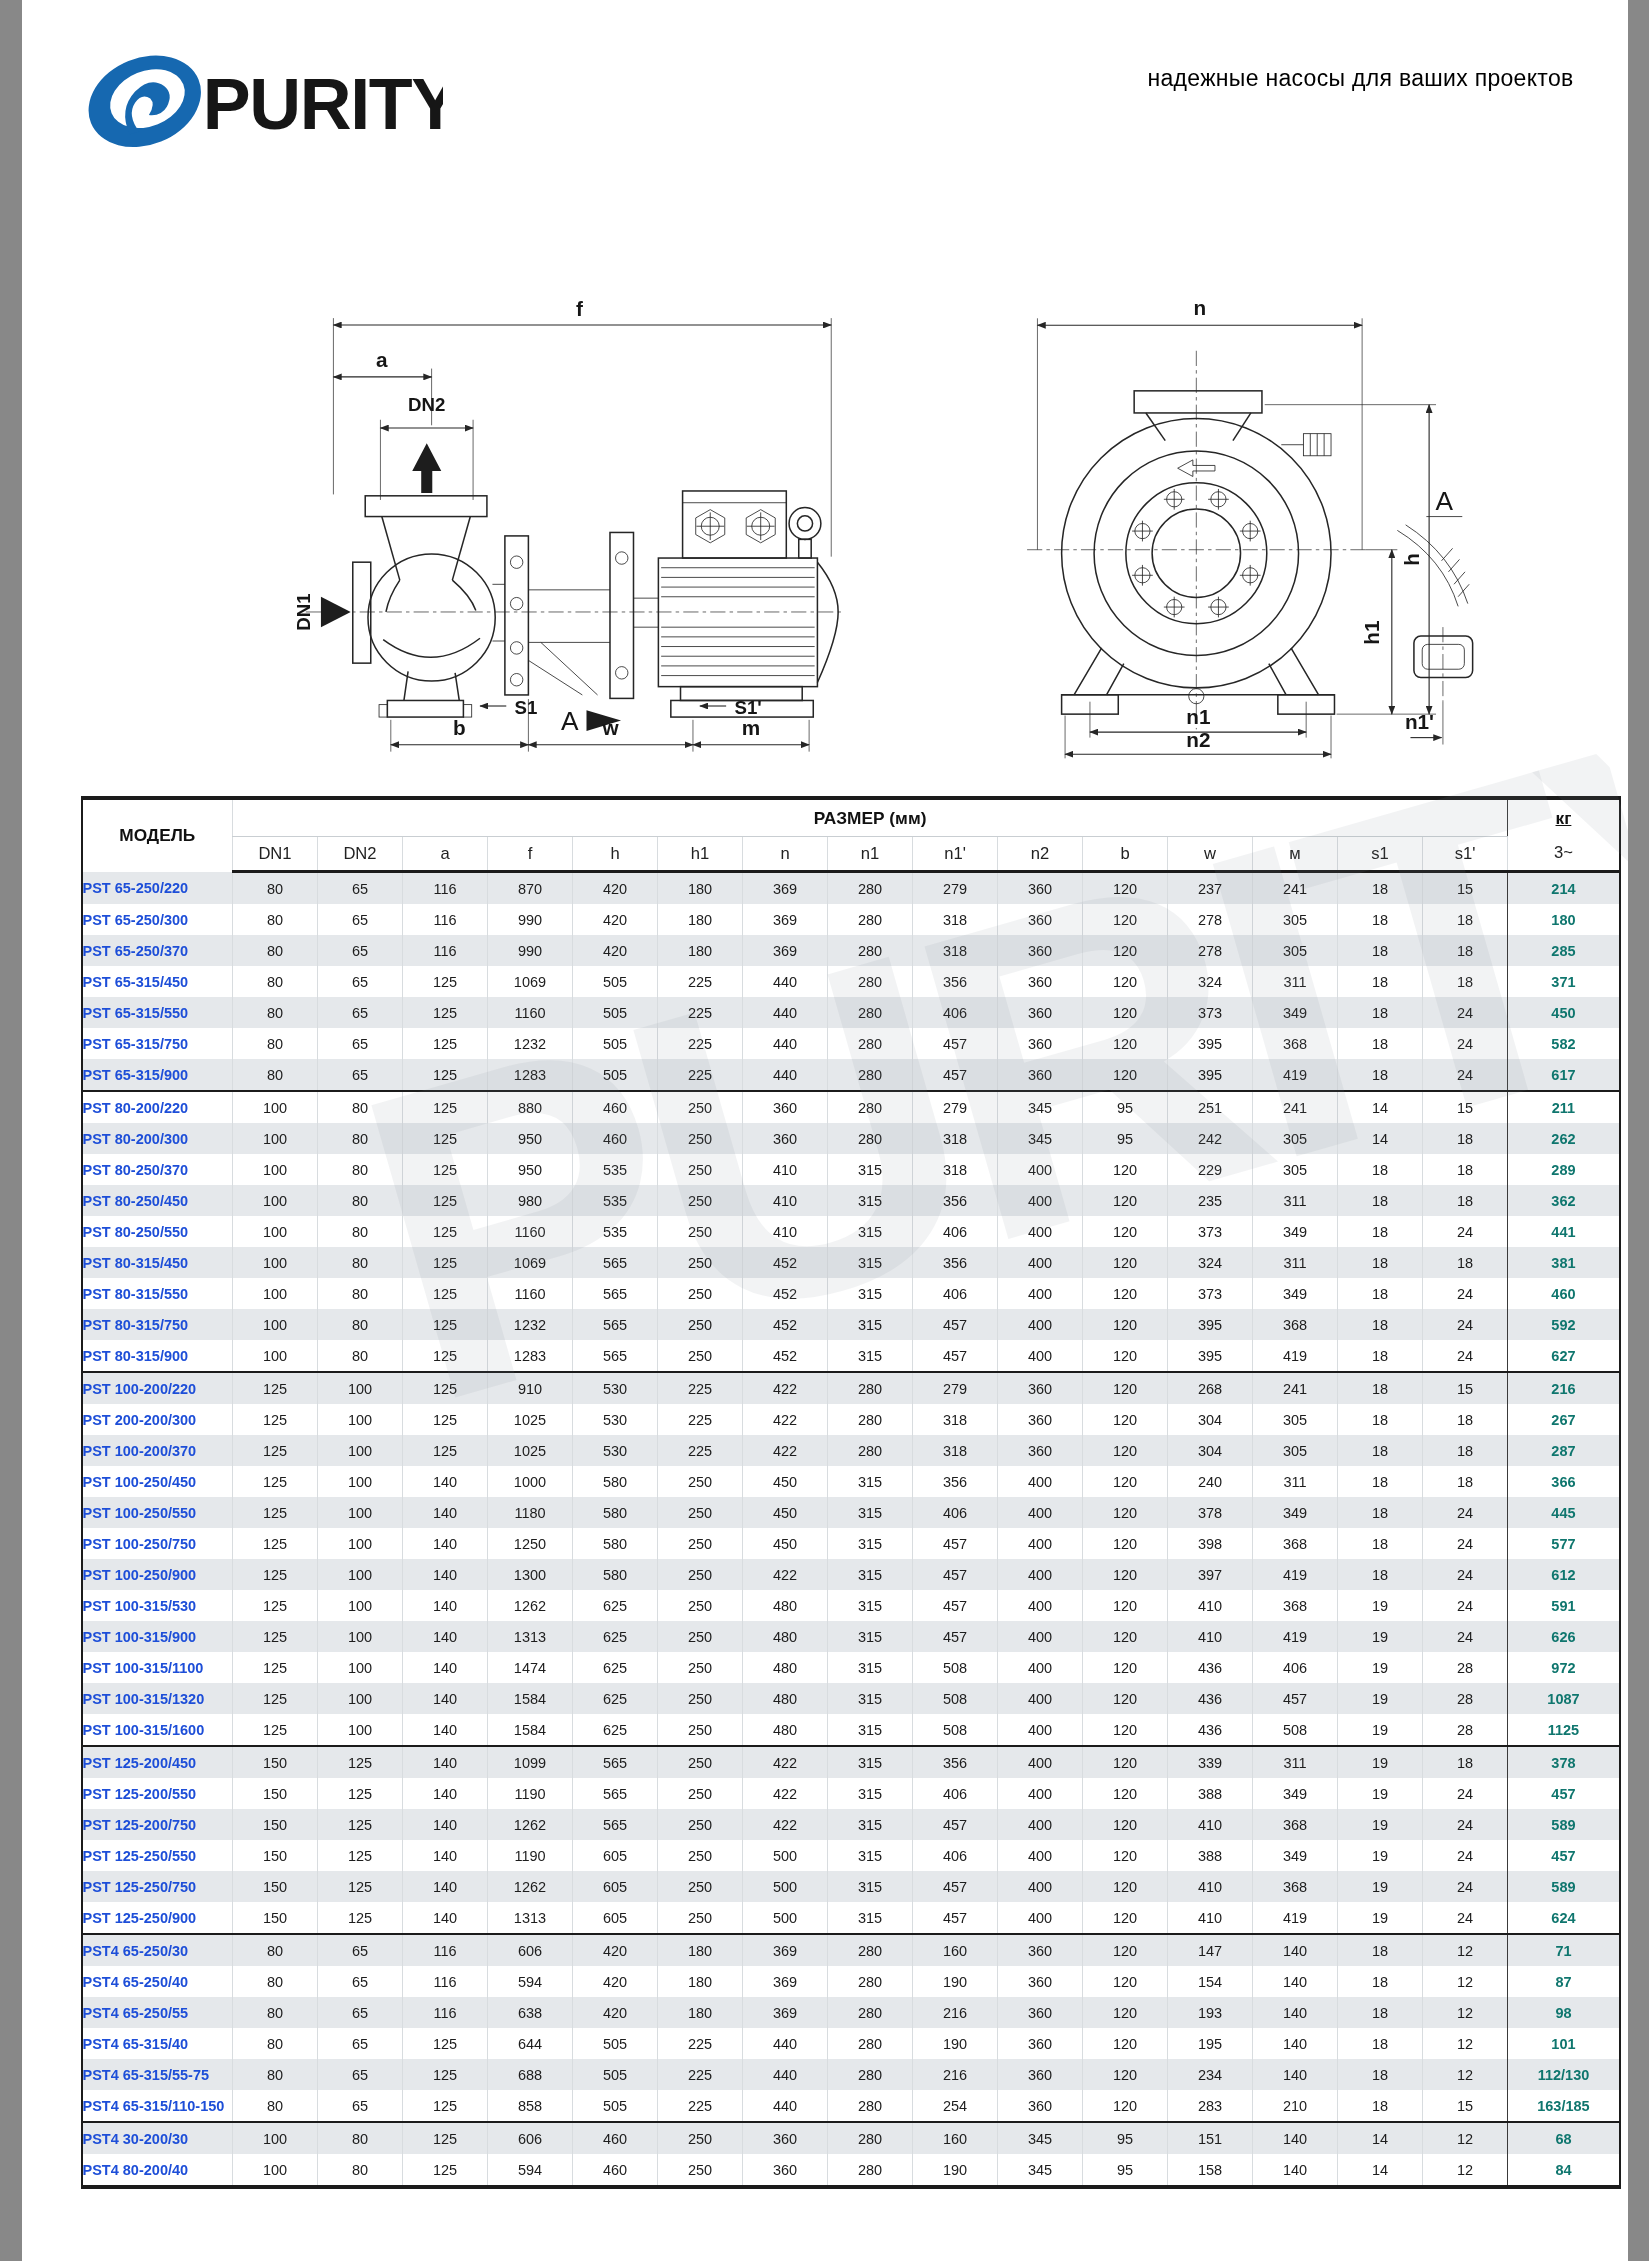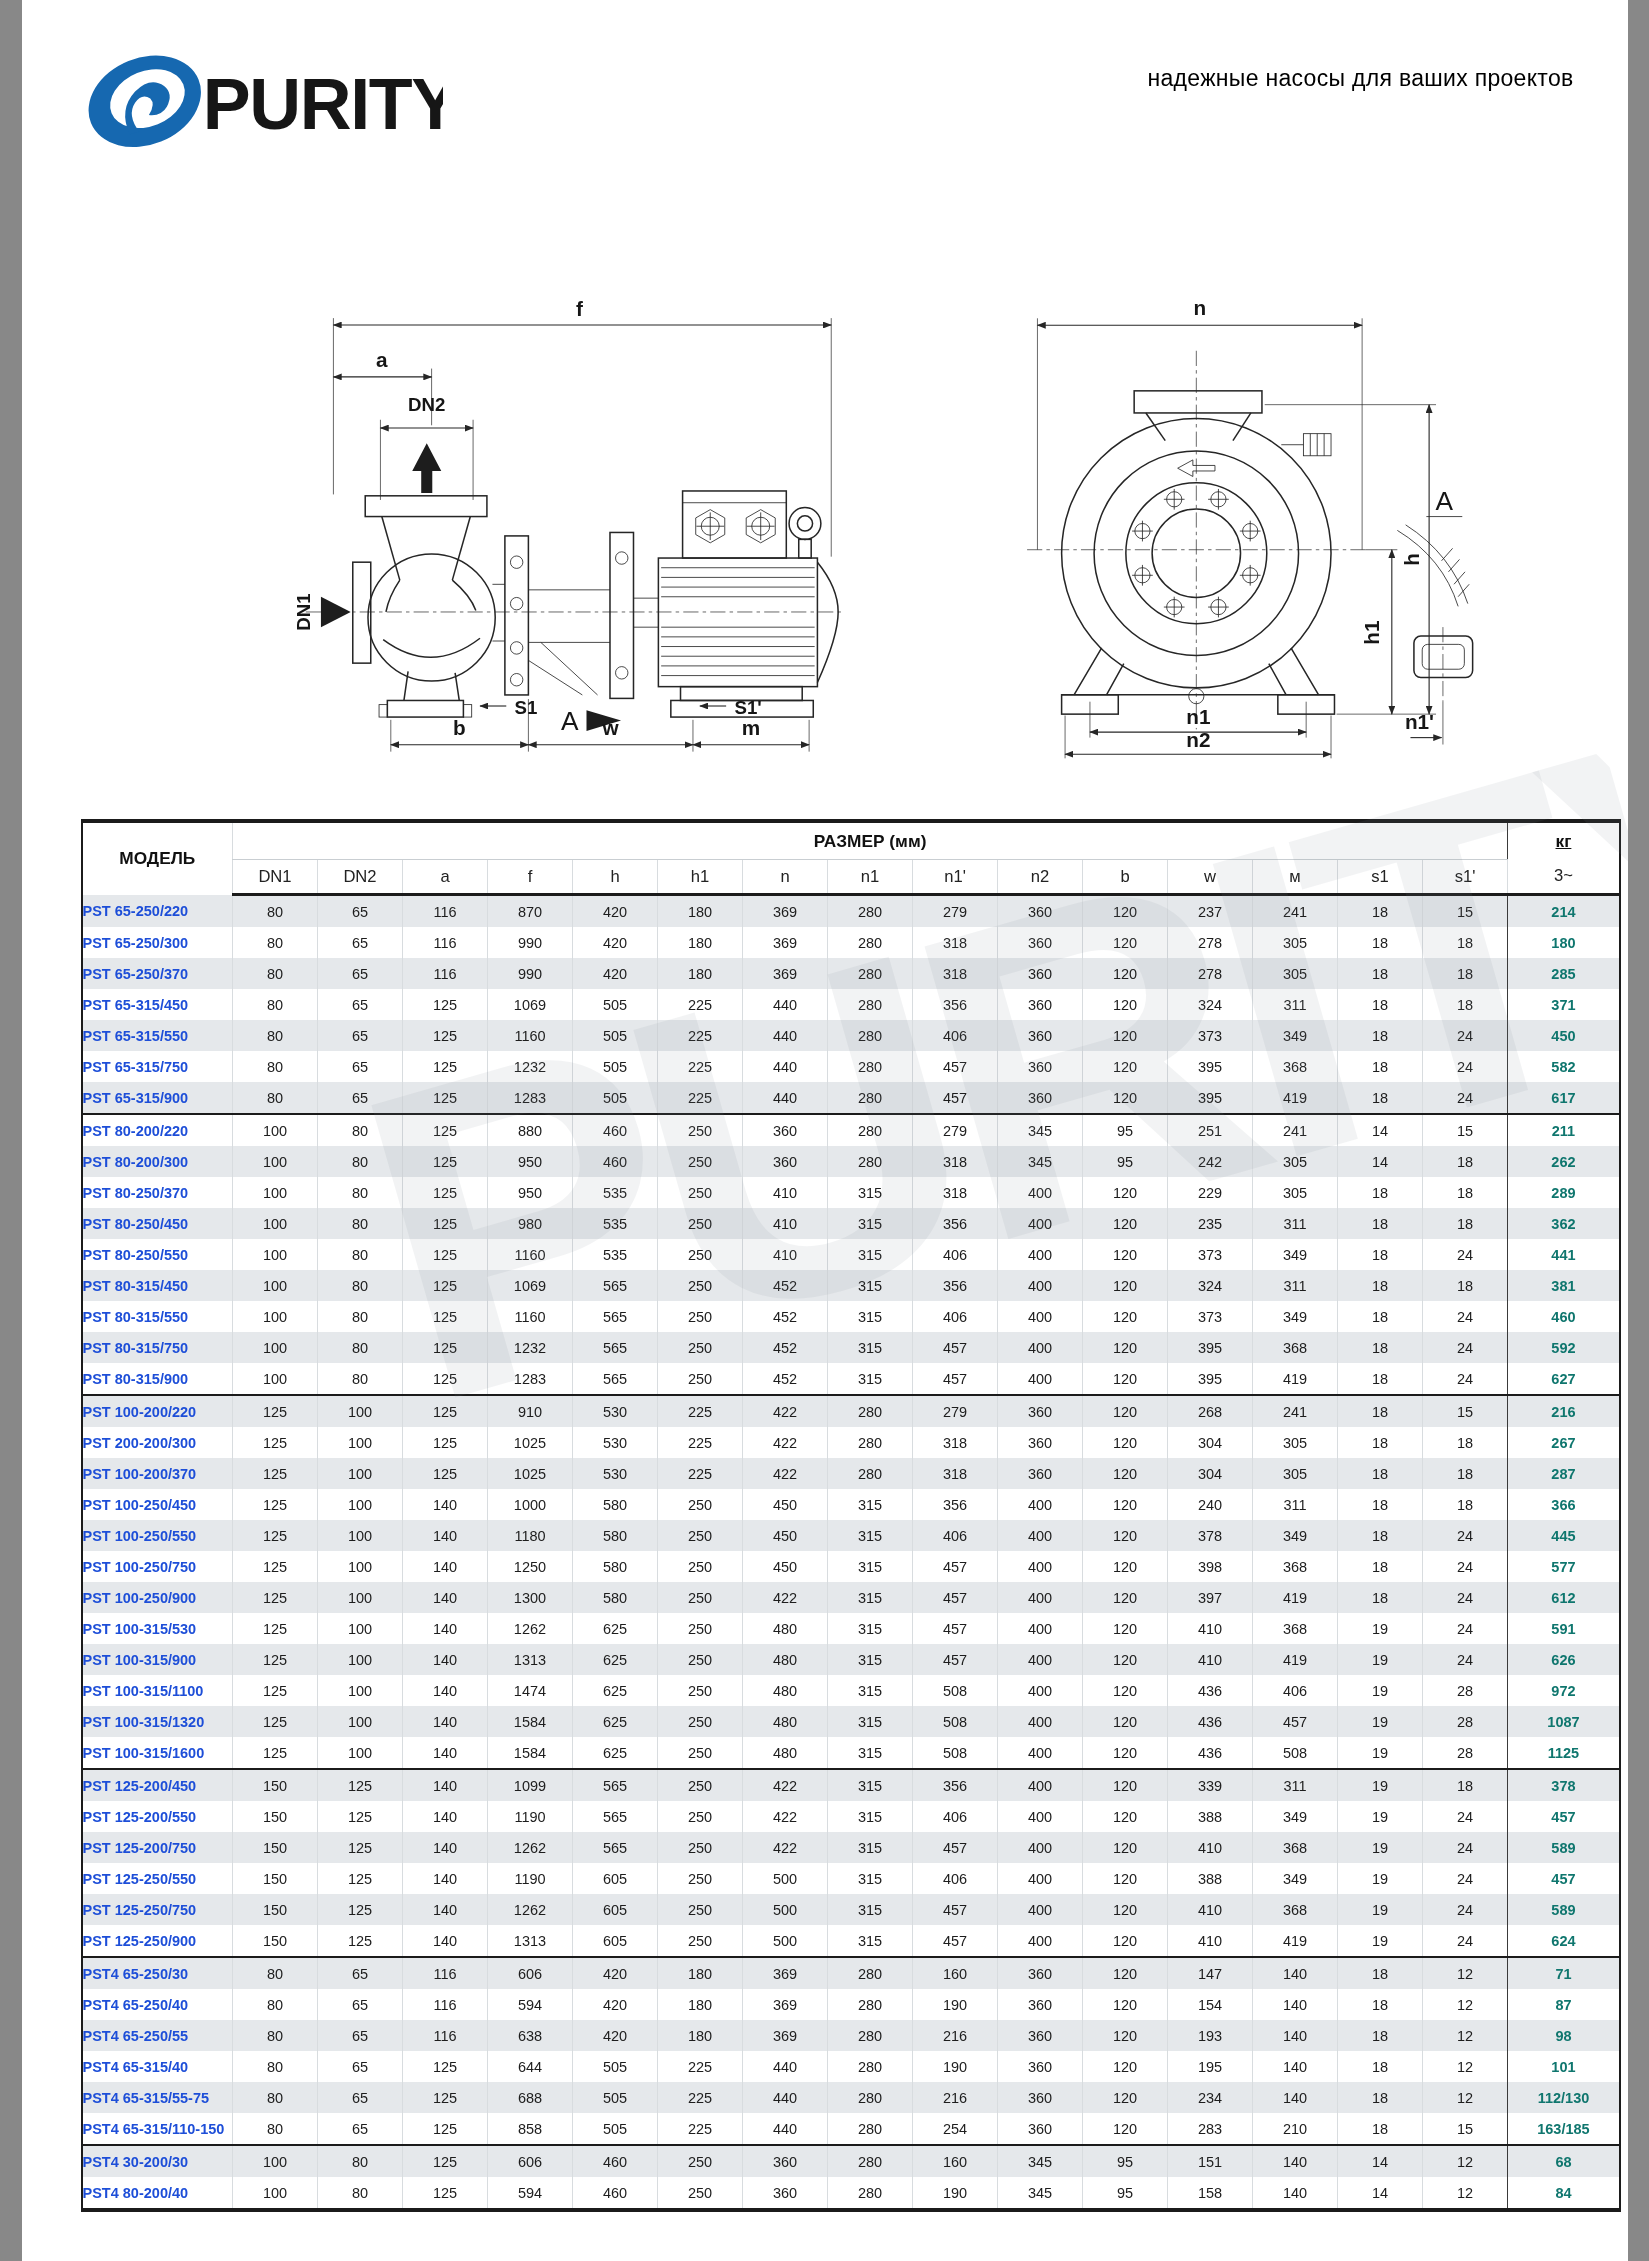--- a/index.html
+++ b/index.html
@@ -22,21 +22,21 @@
   .thin { stroke:#262626; stroke-width:1.2; fill:none; }
   .dim  { stroke:#262626; stroke-width:1.6; fill:none; }
   .ext  { stroke:#262626; stroke-width:1;   fill:none; }
   .cl   { stroke:#262626; stroke-width:1; fill:none; stroke-dasharray:22 6 5 6; }
   .lbl  { font-size:30px; font-weight:bold; }
   .lbl2 { font-size:27px; font-weight:bold; }
   .lblA { font-size:38px; font-weight:normal; }
   .solid{ fill:#1d1d1d; stroke:none; }
   
   table.dims {
-    position:absolute; left:59px; top:819px; width:1537px;
+    position:absolute; left:59px; top:796px; width:1537px;
     border-collapse:collapse; table-layout:fixed;
     border:2.1px solid #1b1b1b; border-top-width:4.1px; border-bottom-width:4.1px;
   }
   table.dims th, table.dims td { padding:0; }
   tr.h1 th { height:36px; font-size:17.3px; font-weight:bold; background:#fff; color:#111; }
   tr.h2 th { height:33px; font-size:16.6px; font-weight:normal; background:#fff; color:#222;
              border-left:0.7px solid #d8dcdf; }
   th.model-h { font-size:18px; }
   th.size-h  { border-bottom:0.7px solid #c9ced2; border-left:0.7px solid #d8dcdf; }
   th.kg-h    { border-left:1.4px solid #3a3a3a;text-decoration:underline; }

